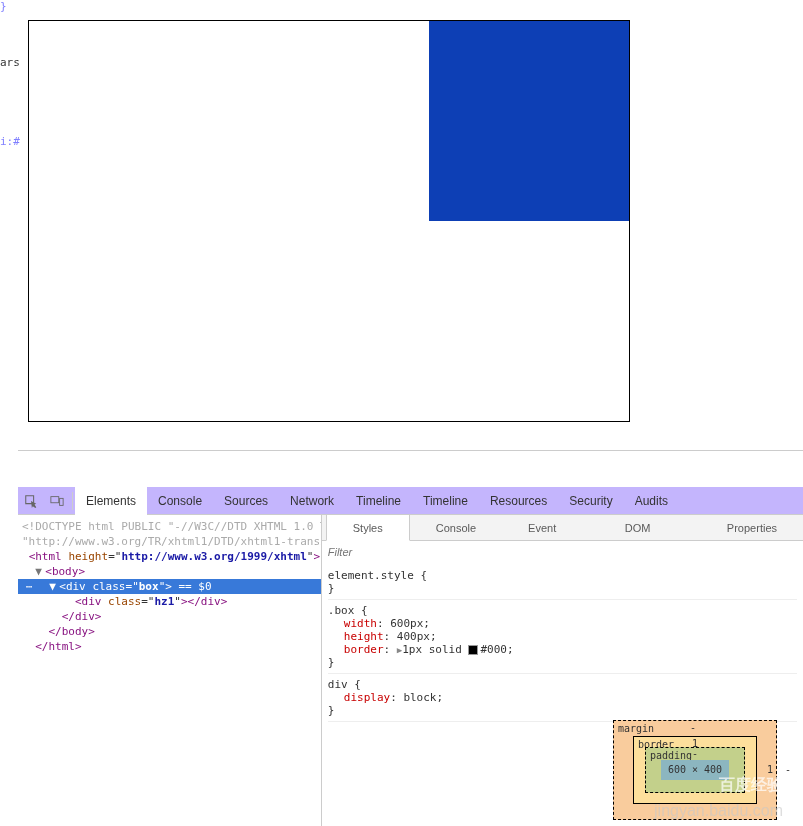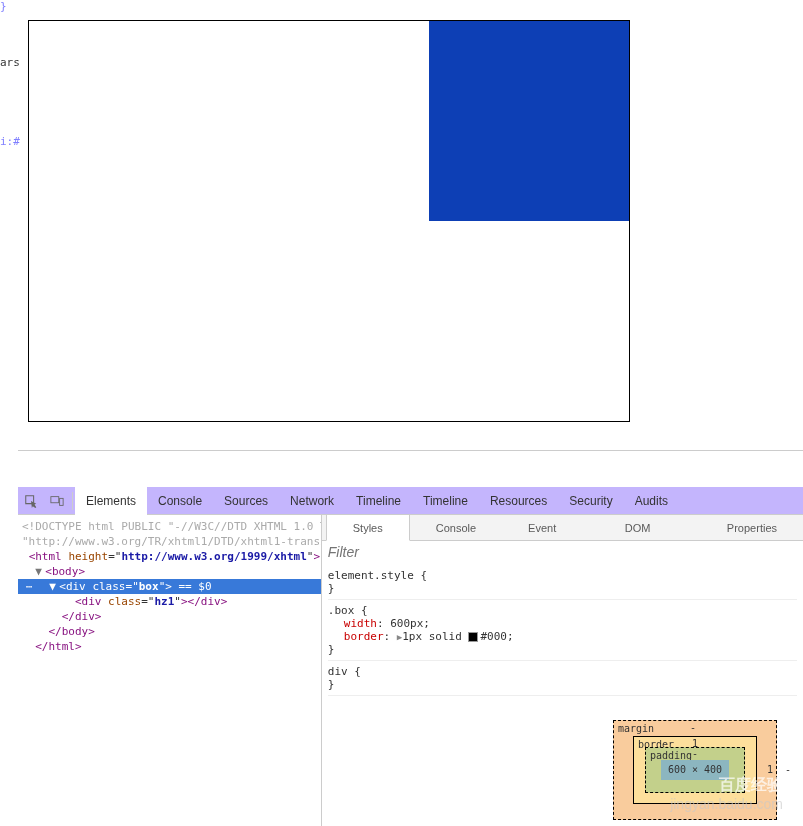--- a/index.html
+++ b/index.html
@@ -47,21 +47,21 @@
 .row-dots { display:inline-block; width:14px; text-align:center; color:#fff; background:#3879d9; }
 .disclosure { display:inline-block; width:10px; color:#777; }
 .selected .disclosure { color:#fff; }
 
 
 .subtabs { display: flex; align-items: center; height: 26px; border-bottom: 1px solid #ccc; background: #f3f3f3; padding-left: 4px; }
 .subtabs .stab { padding: 0 26px; height: 26px; line-height: 26px; font-size: 11px; cursor: pointer; color: #5a5a5a; }
 .subtabs .stab.active { background: #fff; border: 1px solid #ccc; border-bottom: 1px solid #fff; border-top: none; position: relative; top: 0; }
 
 .filter-row { height: 22px; border-bottom: 1px solid #eee; }
-.filter-row input { width: 100%; height: 22px; border: none; padding: 0 6px; font-size: 14px; color: #999; font-style: italic; outline: none; }
+.filter-row input { width: 100%; height: 22px; border: none; padding: 0 6px; font-size: 11px; color: #999; font-style: italic; outline: none; }
 
 .rules { font-family: Consolas, monospace; font-size: 11px; padding: 4px 6px; flex: 1; overflow: hidden; }
 .rule { border-bottom: 1px solid #eee; padding: 2px 0 4px 0; margin-bottom: 2px; }
 .selector { color: #333; }
 .brace { color: #333; }
 .prop-line { padding-left: 16px; }
 .propn { color: #c80000; margin-top: 24px; }
 .propv { color: #333; }
 .color-swatch { display:inline-block; width:10px; height:10px; background:#000; border:1px solid #999; vertical-align:middle; margin-right:2px; }
 .tri { color:#888; font-size:9px; }
@@ -71,21 +71,21 @@
 .bm-layer { position: absolute; border: 1px dashed #000; display:flex; align-items:center; justify-content:center; }
 .bm-margin { left:0; top:0; width:164px; height:100px; background: #f9cc9d; }
 .bm-border { left:20px; top:16px; width:124px; height:68px; background: #fddf9c; border-style: solid; }
 .bm-padding { left:32px; top:27px; width:100px; height:46px; background: #c3d08b; border-style: dashed; }
 .bm-content { left:48px; top:40px; width:68px; height:20px; background: #8cb6c0; border: none; text-align:right; line-height:20px; color:#333; }
 .bm-label { position:absolute; left:4px; top:2px; color:#333; }
 .bm-num { position:absolute; color:#333; font-size:10px; }
 
 
 .watermark { position: absolute; right: 20px; bottom: 30px; color: rgba(255,255,255,0.7); font-size: 16px; font-weight: bold; pointer-events: none; }
-.watermark-sub { position:absolute; right:20px; bottom:14px; color: rgba(200,200,200,0.6); font-size:14px; }
+.watermark-sub { position:absolute; right:20px; bottom:6px; color: rgba(200,200,200,0.6); font-size:16px; }
 </style>
 </head>
 <body>
 
 <div class="left-gutter">
   <span class="gutter-frag frag1">}</span>
   <span class="gutter-frag frag2">ars</span>
   <span class="gutter-frag frag3">i:#</span>
 </div>
 
@@ -148,25 +148,27 @@
         <input type="text" placeholder="Filter" style="">
       </div>
       <div class="rules">
         <div class="rule">
           <span class="selector">element.style</span><span class="brace"> {</span><br>
           <span class="brace">}</span>
         </div>
         <div class="rule">
           <span class="selector">.box</span><span class="brace"> {</span><br>
           <div class="prop-line"><span class="propn">width</span>: <span class="propv">600px</span>;</div>
+          <div class="prop-line"><span class="propn">height</span>: <span class="propv">400px</span>;</div>
           <div class="prop-line"><span class="propn">border</span>: <span class="tri">▶</span><span class="propv">1px solid </span><span class="color-swatch"></span><span class="propv">#000</span>;</div>
           <span class="brace">}</span>
         </div>
         <div class="rule">
           <span class="selector">div</span><span class="brace"> {</span><br>
+          <div class="prop-line"><span class="propn">display</span>: <span class="propv">block</span>;</div>
           <span class="brace">}</span>
         </div>
       </div>
 
       <div class="box-model">
         <div class="bm-layer bm-margin">
           <span class="bm-label">margin</span>
           <span class="bm-num" style="top:1px; left:76px;">-</span>
         </div>
         <div class="bm-layer bm-border">

